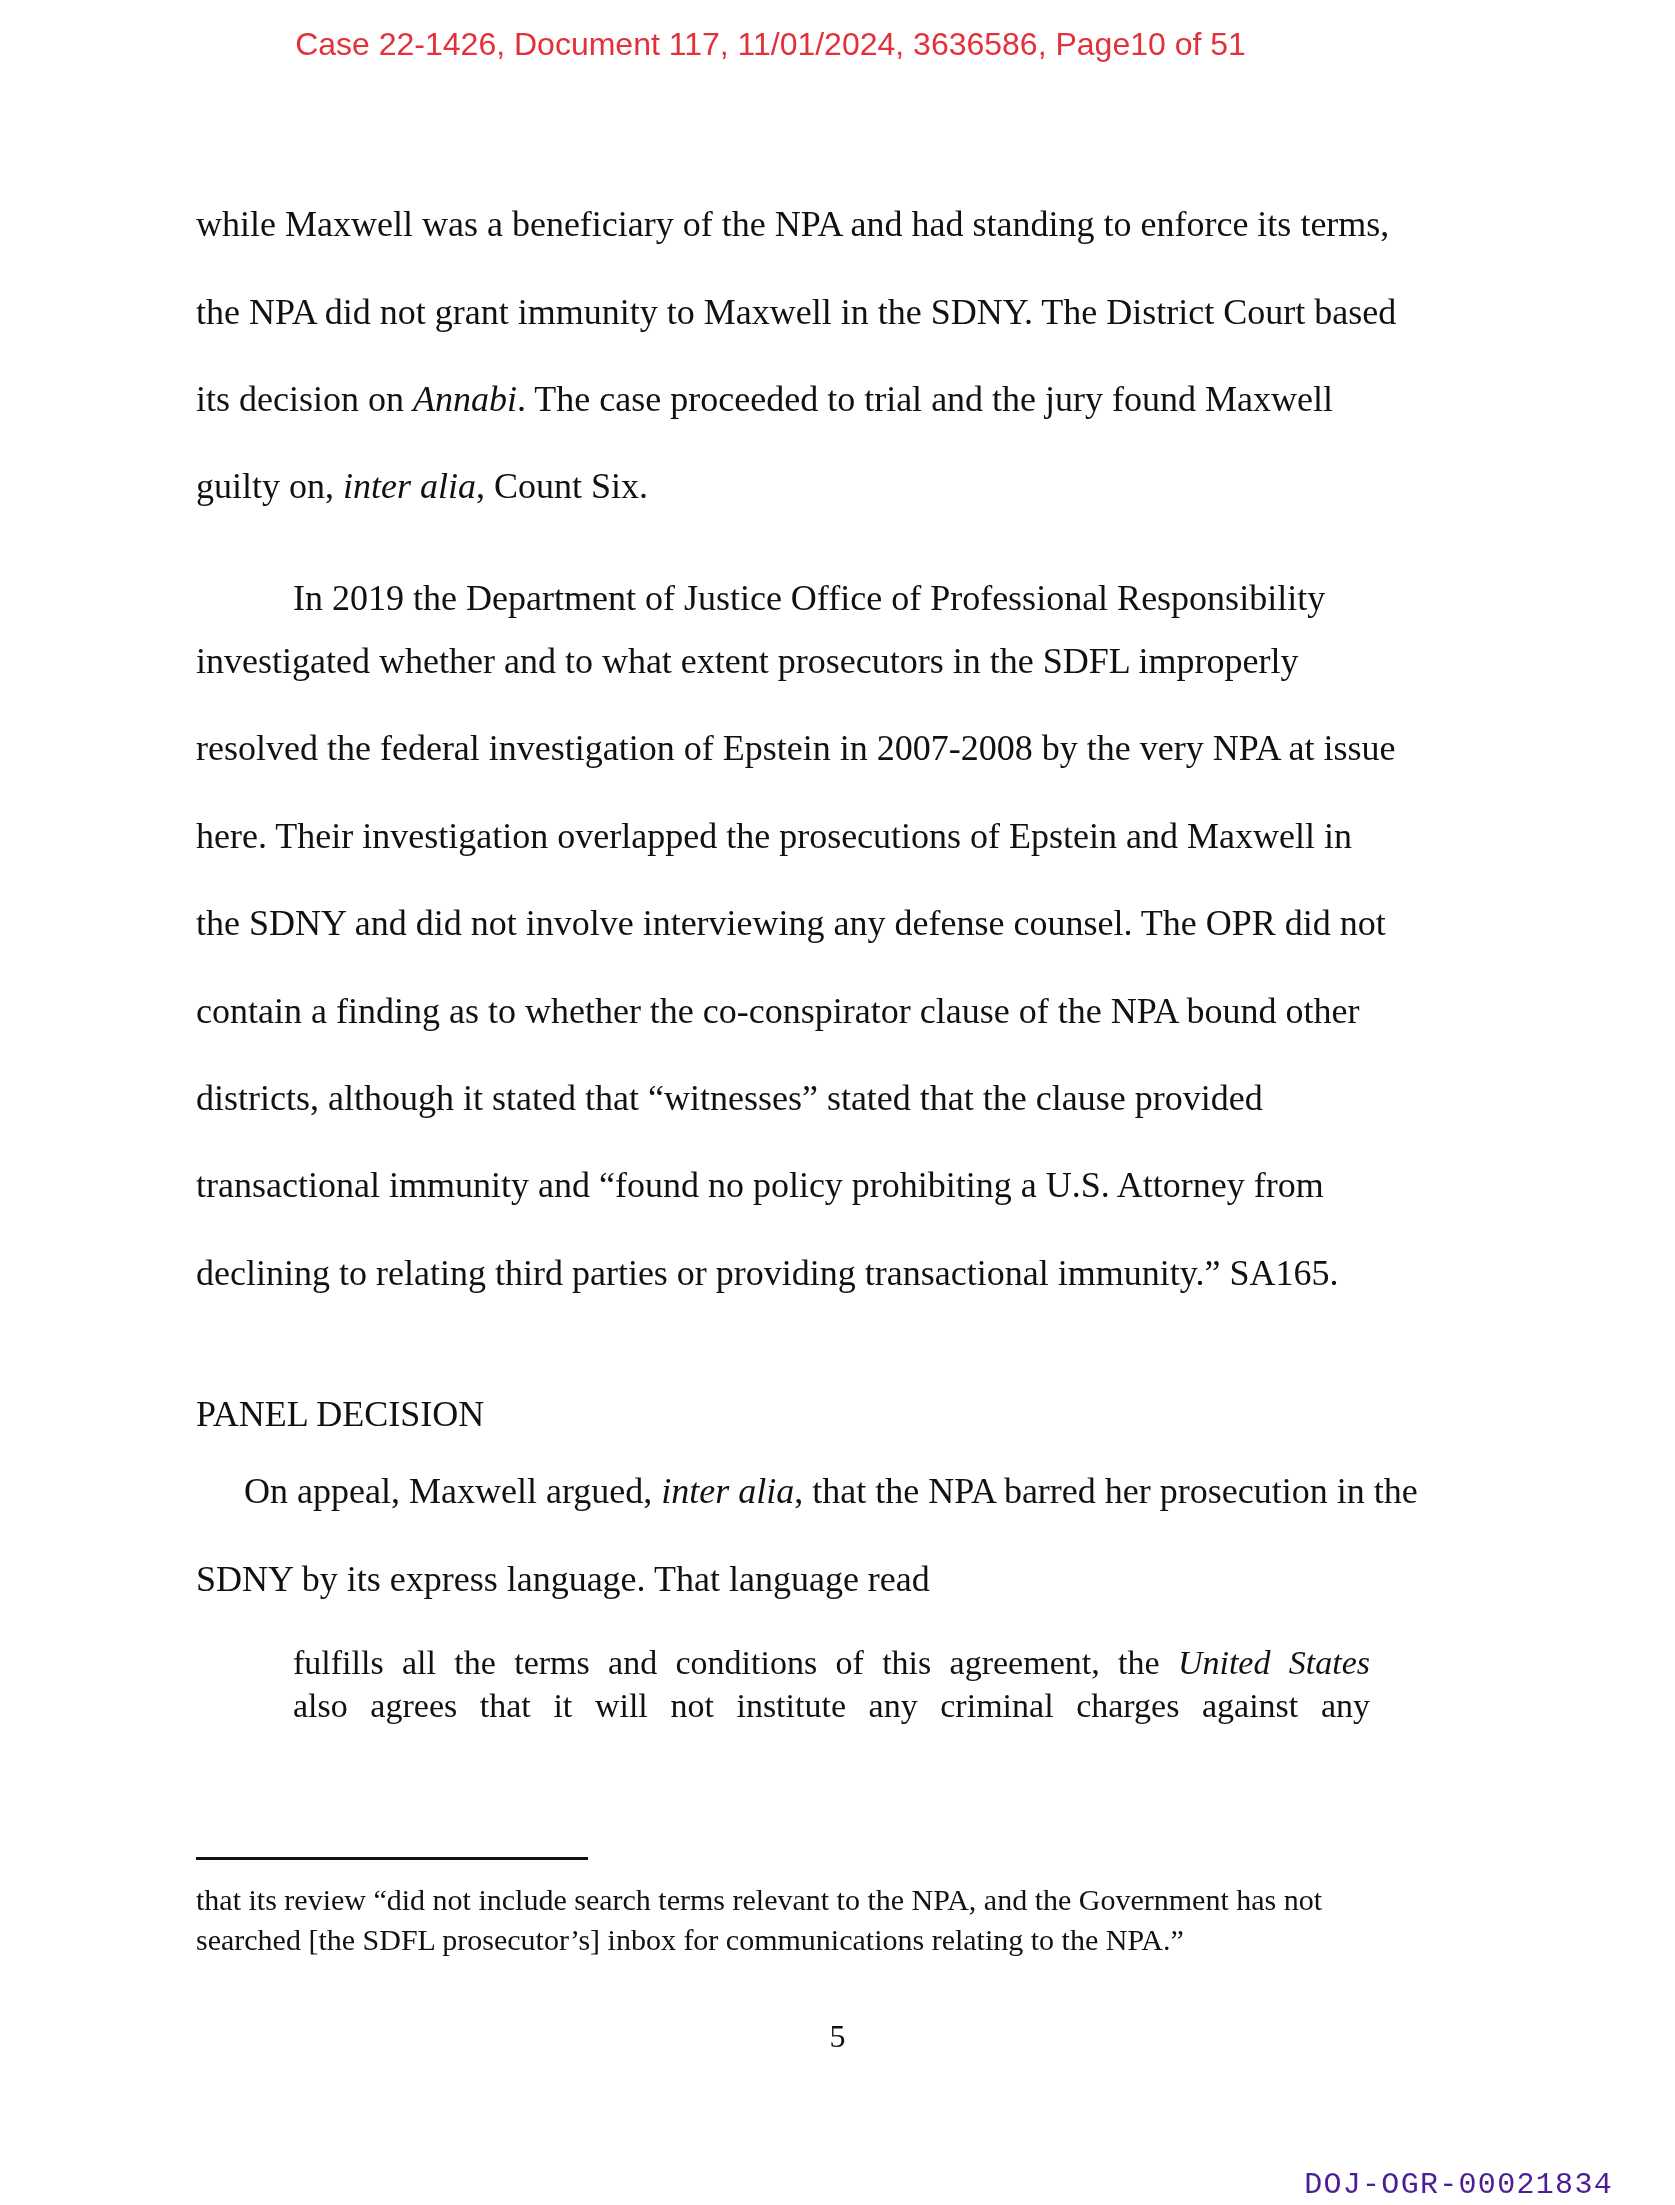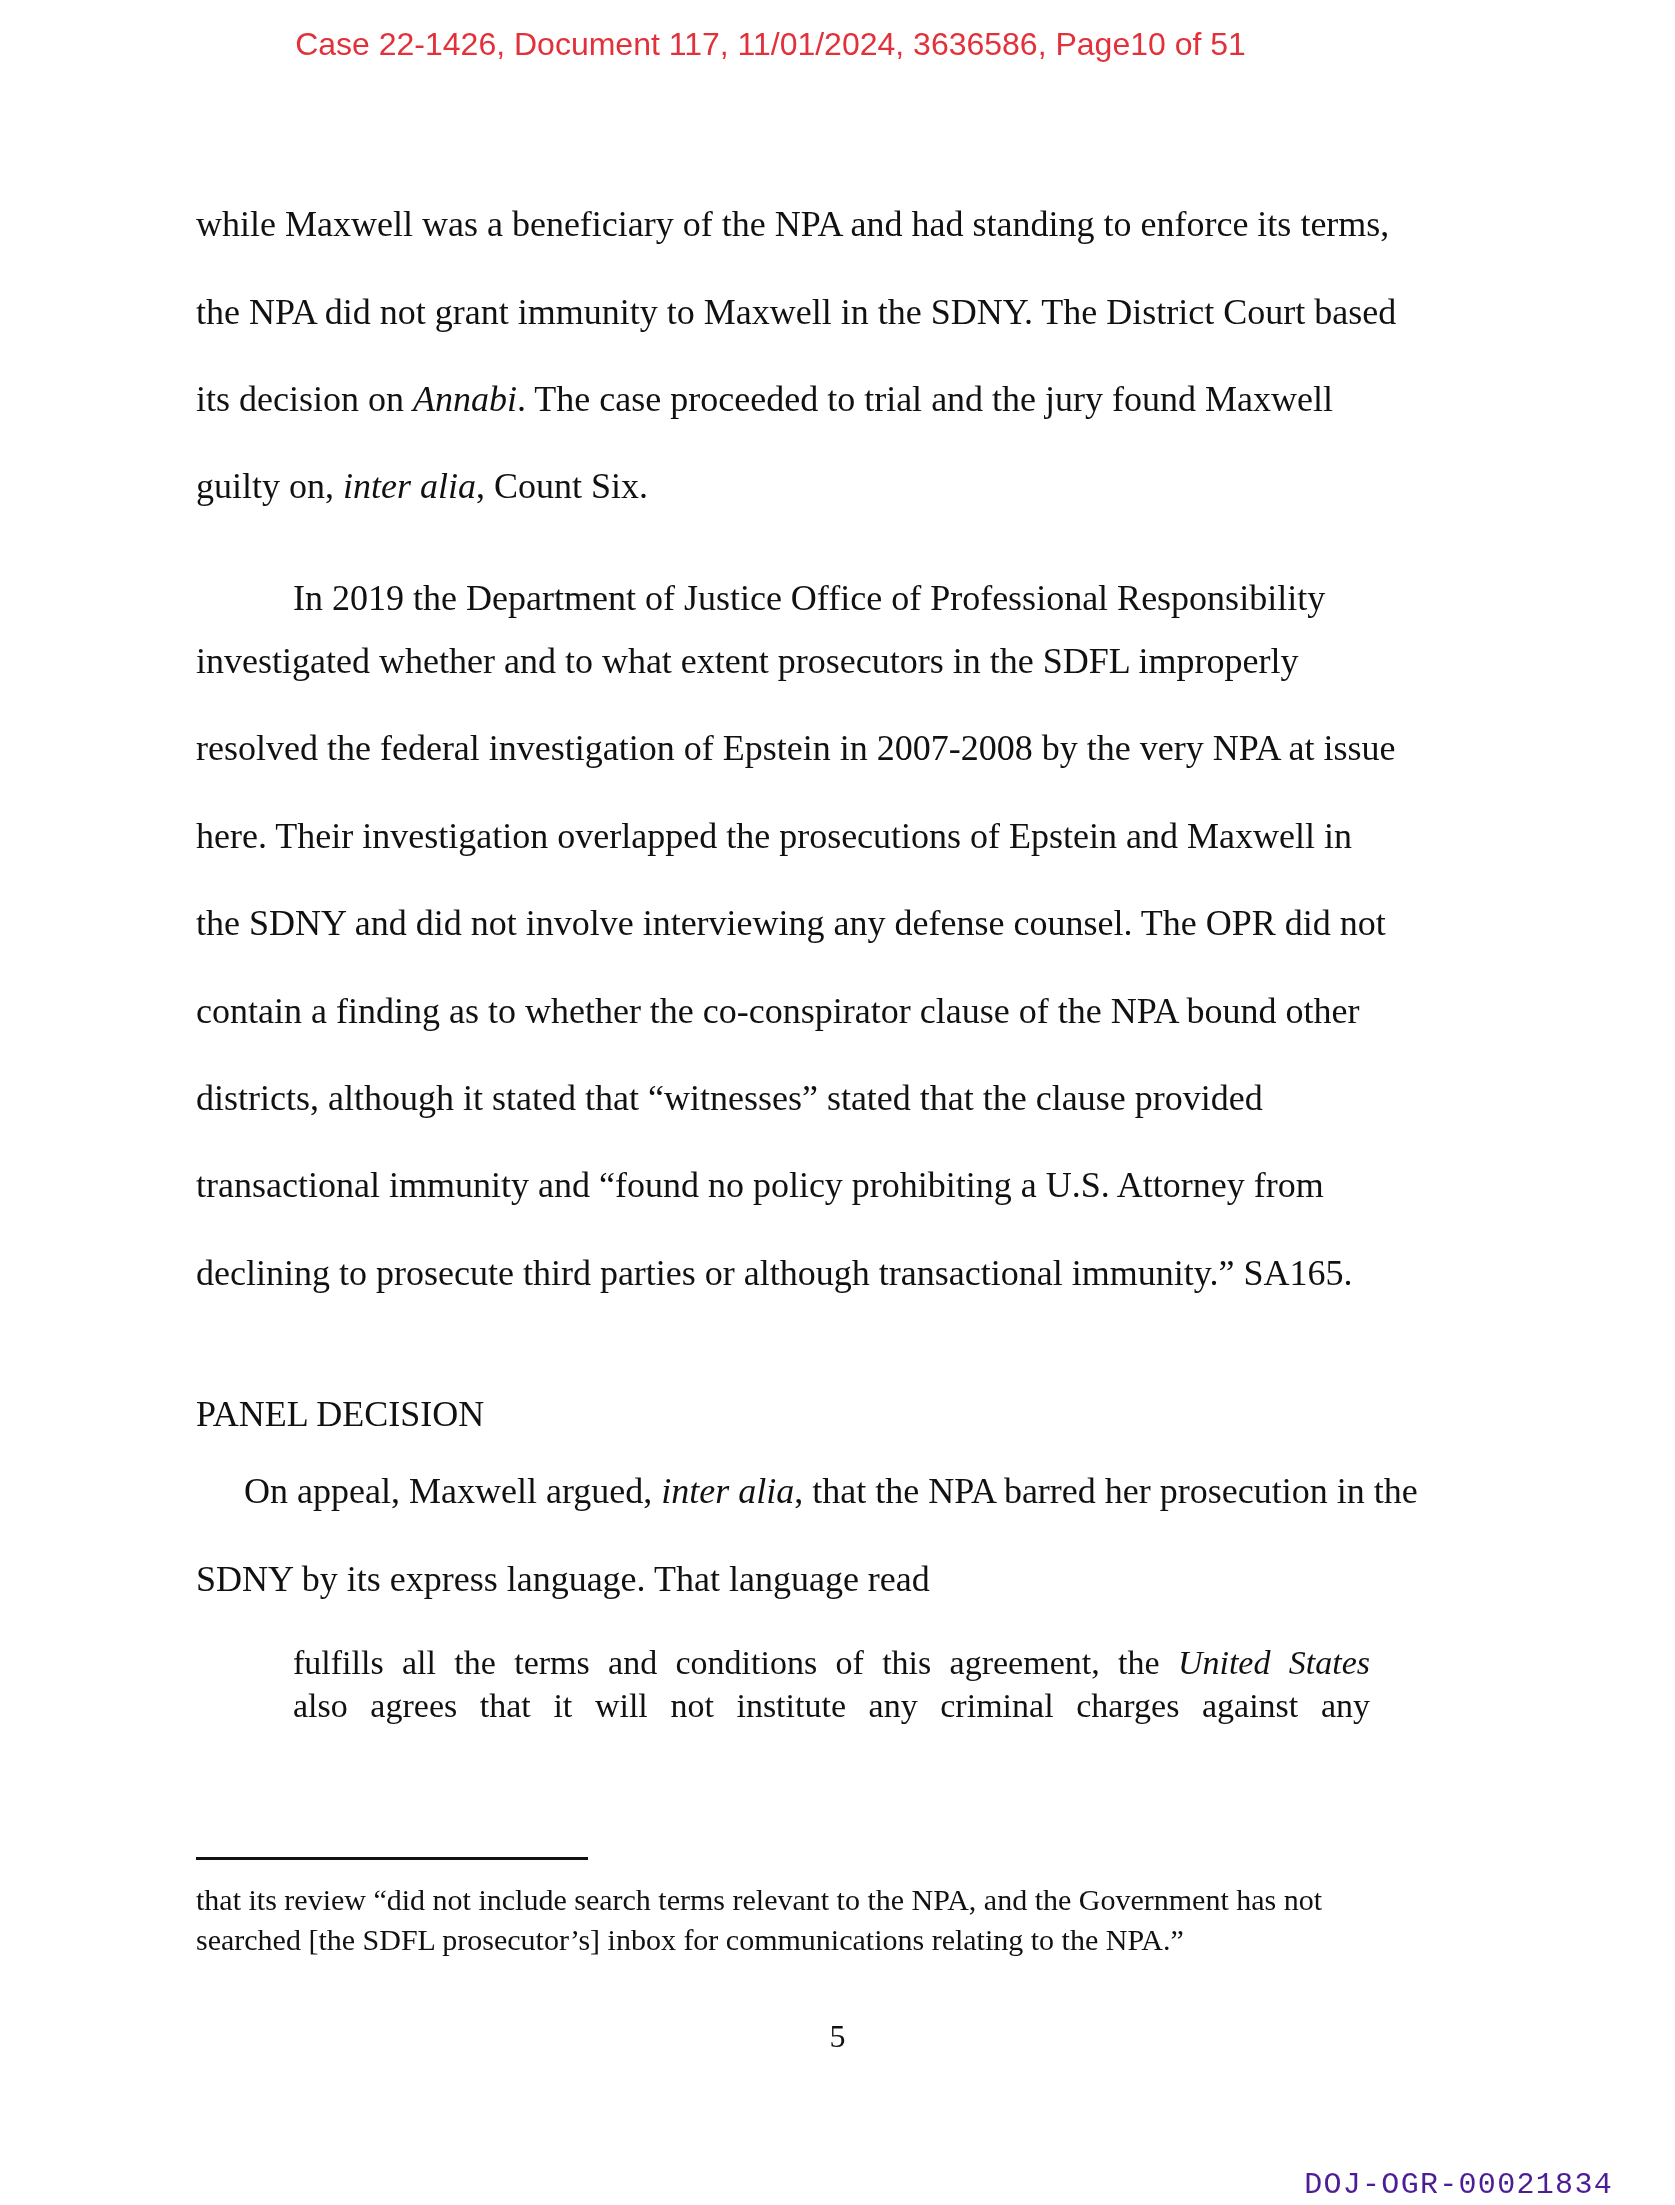--- a/index.html
+++ b/index.html
@@ -36,21 +36,21 @@
 </div>
 
 <div class="line ind" style="top:556px">In 2019 the Department of Justice Office of Professional Responsibility</div>
 <div class="line" style="top:643px">investigated whether and to what extent prosecutors in the SDFL improperly</div>
 <div class="line" style="top:730px">resolved the federal investigation of Epstein in 2007-2008 by the very NPA at issue</div>
 <div class="line" style="top:818px">here. Their investigation overlapped the prosecutions of Epstein and Maxwell in</div>
 <div class="line" style="top:905px">the SDNY and did not involve interviewing any defense counsel. The OPR did not</div>
 <div class="line" style="top:993px">contain a finding as to whether the co-conspirator clause of the NPA bound other</div>
 <div class="line" style="top:1080px">districts, although it stated that “witnesses” stated that the clause provided</div>
 <div class="line" style="top:1167px">transactional immunity and “found no policy prohibiting a U.S. Attorney from</div>
-<div class="line" style="top:1255px">declining to prosecute third parties or although transactional immunity.” SA165.</div>
+<div class="line" style="top:1255px">declining to relating third parties or providing transactional immunity.” SA165.</div>
 
 <div class="line" style="top:1396px">PANEL DECISION</div>
 
 <div class="line ind2" style="top:1473px">
   <span>On appeal, Maxwell argued, </span><i>inter alia</i><span>, that the NPA barred her prosecution in the</span>
 </div>
 <div class="line" style="top:1561px">SDNY by its express language. That language read</div>
 
 <div class="quote" style="top:1641px">
   <span class="l"><span>fulfills all the terms and conditions of this agreement, the </span><i>United States</i></span>

